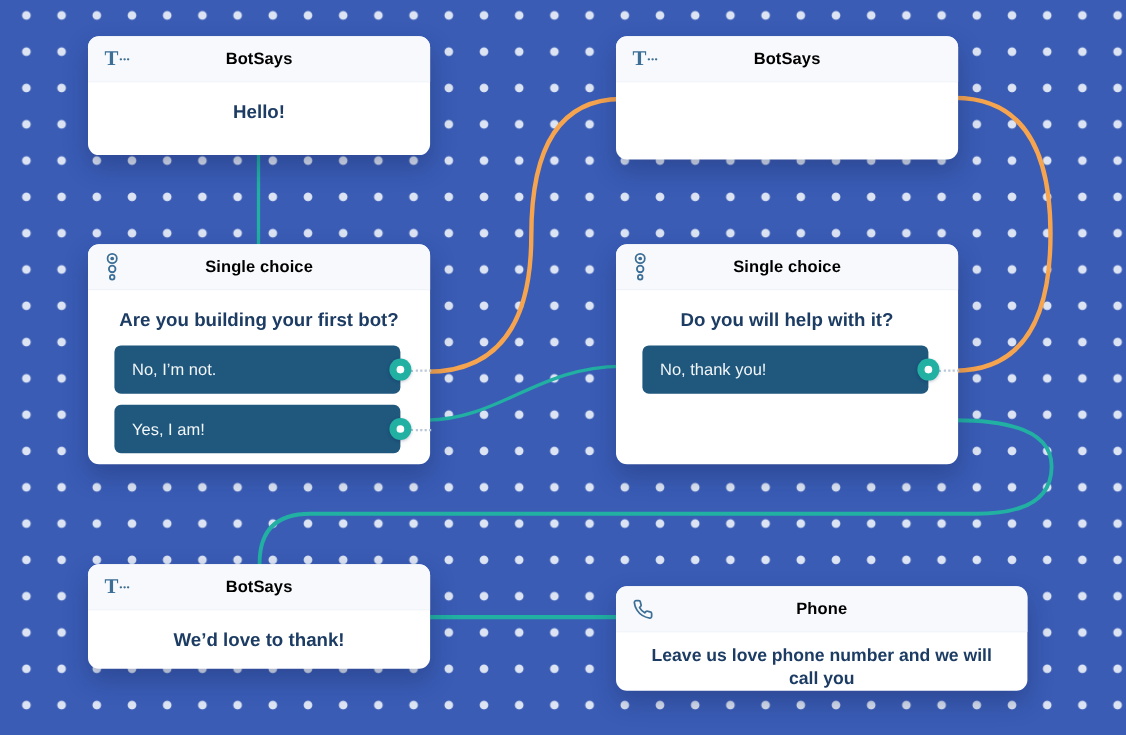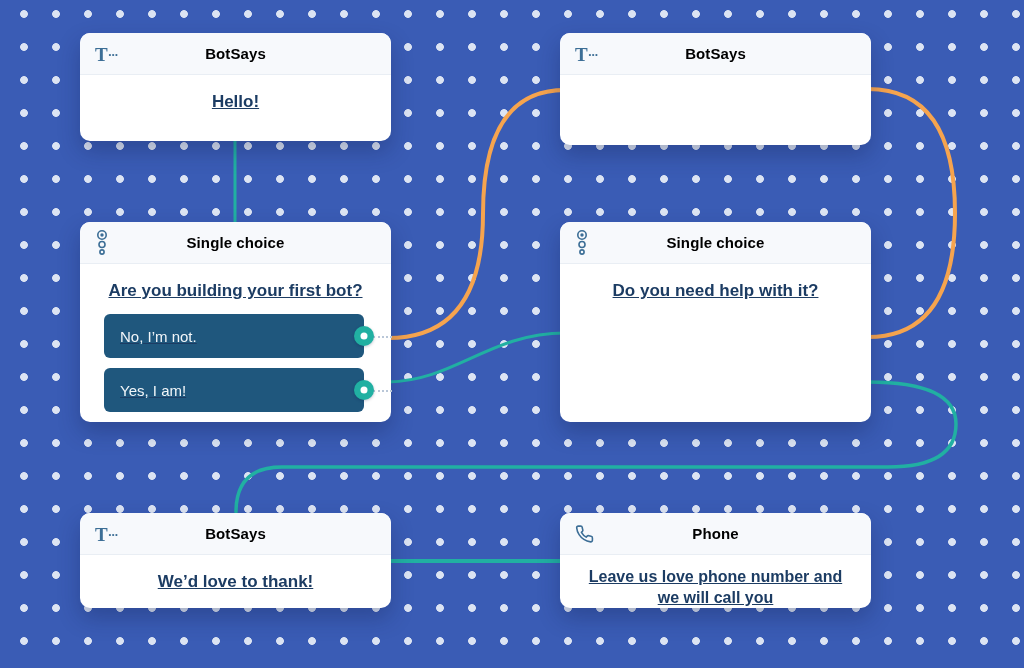--- a/index.html
+++ b/index.html
@@ -47,21 +47,20 @@
     color: #3c6e96;
     display: flex;
     align-items: center;
   }
   .ticon { font-family: "Liberation Serif", "DejaVu Serif", serif; line-height: 1; }
   .ticon .t-letter { font-size: 19px; font-weight: 700; }
   .ticon .t-dots { font-size: 13px; font-weight: 700; letter-spacing: -1px; vertical-align: 6px; }
   .card-body {
     color: #1c3c63;
     text-align: center;
-    text-decoration: underline;
   }
   .msg-body {
     padding: 16px 20px 10px 20px;
     font-size: 17px;
     font-weight: 600;
     line-height: 1.3;
   }
   .choice-question {
     padding: 17px 14px 13px 14px;
     font-size: 17px;
@@ -184,38 +183,43 @@
       <svg class="choices-icon" width="14" height="27" viewBox="0 0 14 27">
         <circle cx="7" cy="5.5" r="4.2" fill="none" stroke="currentColor" stroke-width="1.6"></circle>
         <circle cx="7" cy="5.5" r="1.7" fill="currentColor"></circle>
         <circle cx="7" cy="15" r="3" fill="none" stroke="currentColor" stroke-width="1.6"></circle>
         <circle cx="7" cy="22.5" r="2.1" fill="none" stroke="currentColor" stroke-width="1.6"></circle>
       </svg>
     </span>
     <span class="card-title">Single choice</span>
   </div>
   <div class="card-body">
-    <div class="choice-question">Do you need help with it?</div>
+    <div class="choice-question">Do you will help with it?</div>
     <div class="options">
+      <div class="option">
+        <span>No, thank you!</span>
+        <span class="port-stub"></span>
+        <span class="port"></span>
+      </div>
     </div>
   </div>
 </div>
 
 <div class="card" style="left:80px; top:513px; width:311px; height:95px;">
   <div class="card-header">
     <span class="hdr-icon ticon">
         <span class="t-letter">T</span>
         <span class="t-dots">···</span>
       </span>
     <span class="card-title">BotSays</span>
   </div>
   <div class="card-body msg-body">We’d love to thank!</div>
 </div>
 
-<div class="card" style="left:560px; top:513px; width:311px; height:95px;">
+<div class="card" style="left:560px; top:533px; width:374px; height:95px;">
   <div class="card-header">
     <span class="hdr-icon">
       <svg class="phone-icon" width="19" height="19" viewBox="0 0 24 24" fill="none" stroke="currentColor" stroke-width="2" stroke-linecap="round" stroke-linejoin="round">
         <path d="M22 16.92v3a2 2 0 0 1-2.18 2 19.79 19.79 0 0 1-8.63-3.07 19.5 19.5 0 0 1-6-6 19.79 19.79 0 0 1-3.07-8.67A2 2 0 0 1 4.11 2h3a2 2 0 0 1 2 1.72 12.84 12.84 0 0 0 .7 2.81 2 2 0 0 1-.45 2.11L8.09 9.91a16 16 0 0 0 6 6l1.27-1.27a2 2 0 0 1 2.11-.45 12.84 12.84 0 0 0 2.81.7A2 2 0 0 1 22 16.92z"></path>
       </svg>
     </span>
     <span class="card-title">Phone</span>
   </div>
   <div class="card-body msg-body" style="font-size:16px; padding-top:12px;">Leave us love phone number and we will call you</div>
 </div>

